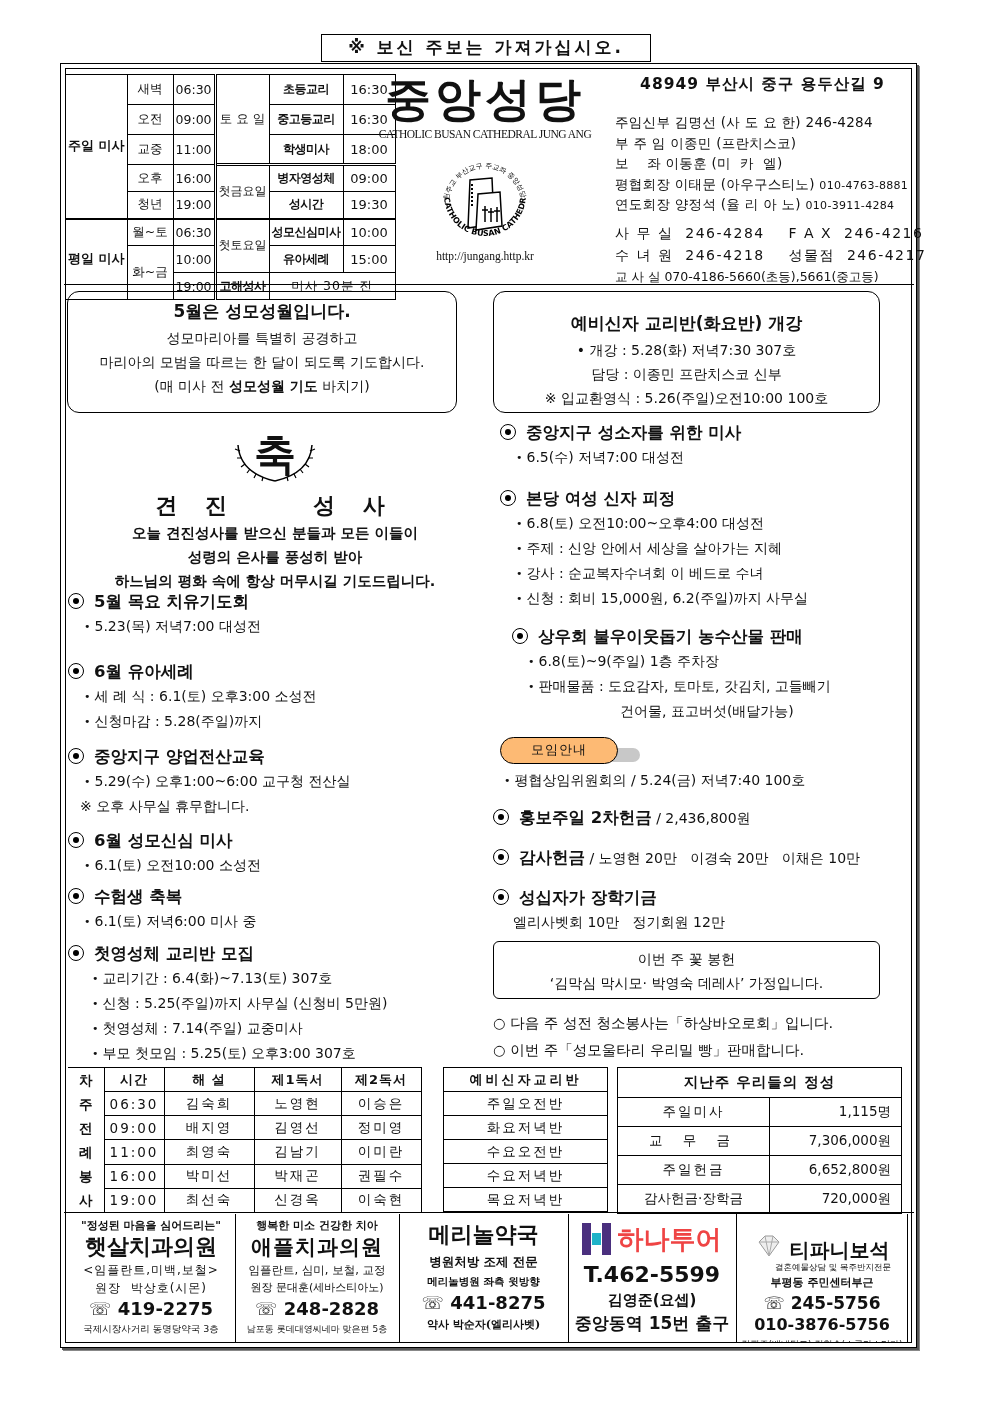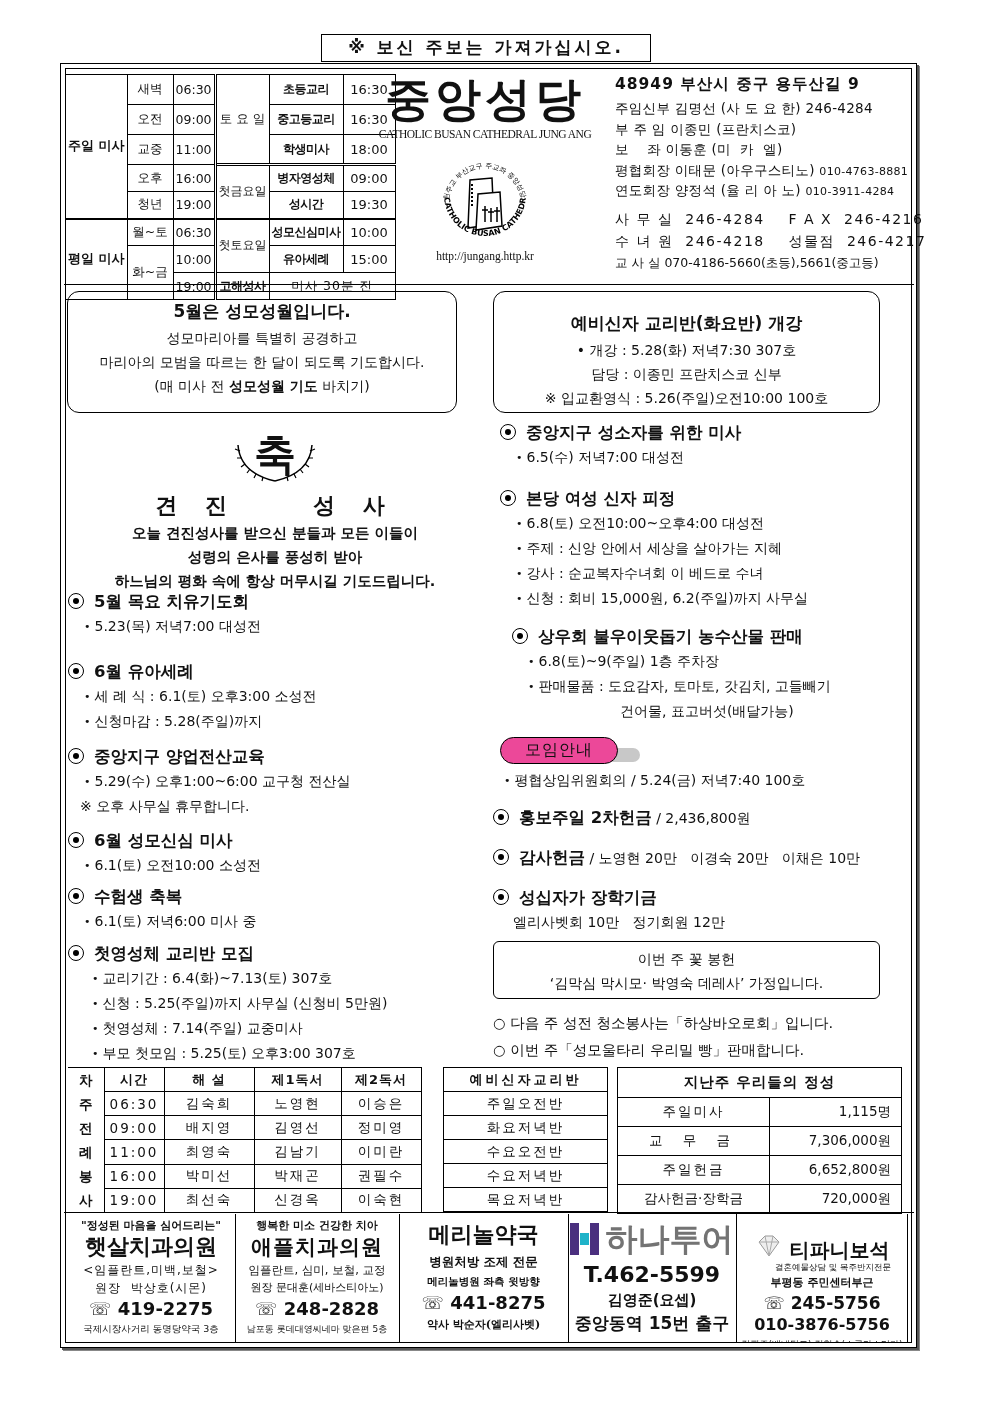--- a/index.html
+++ b/index.html
@@ -24,21 +24,21 @@
   table.mass td.bold { font-weight: bold; font-size: 12px; letter-spacing: -0.5px; }
   table.mass tr.sep td { border-top: 2.5px double #000; }
 
   .title-block { position: absolute; left: 365px; top: 72px; width: 240px; text-align: center; }
   .church-name { font-size: 46px; font-weight: bold; letter-spacing: 4px; line-height: 54px; }
   .church-en { font-family: "Liberation Serif", serif; font-size: 11.5px; letter-spacing: -0.5px; margin-top: 2px; }
   .logo { margin: 10px auto 0; width: 110px; height: 100px; }
   .church-url { font-family: "Liberation Serif", serif; font-size: 11.5px; margin-top: 0; }
 
   .contact { position: absolute; left: 615px; top: 74px; width: 295px; font-size: 13.5px; }
-  .contact .addr { font-weight: bold; font-size: 15.5px; letter-spacing: 1px; margin-bottom: 5px; }
+  .contact .addr { font-weight: bold; font-size: 15.5px; letter-spacing: 1px; margin-bottom: 19px; text-align: center; }
   .contact .line { height: 20.5px; white-space: nowrap; letter-spacing: 0.3px; }
   .contact .small { font-size: 11px; }
   .contact .phones { margin-top: 8px; }
   .contact .phones .line { height: 22px; letter-spacing: 1.5px; font-size: 14px; }
   .rule { position: absolute; left: 64px; top: 284px; width: 850px; border-top: 1.5px solid #000; }
 
   .rbox { position: absolute; border: 1.5px solid #000; border-radius: 12px; text-align: center; }
   .rbox .head { font-weight: bold; font-size: 17px; margin-bottom: 3px; }
   .rbox .ln { font-size: 14px; line-height: 24px; }
 
@@ -49,21 +49,21 @@
   .section .it { line-height: 24px; padding-left: 16px; white-space: nowrap; }
   .section .it.dot::before { content: "•"; margin-right: 4px; font-size: 11px; vertical-align: 1px; }
   .section .st .normal { font-weight: normal; font-size: 14px; }
 
   .congrats { position: absolute; left: 65px; top: 425px; width: 420px; text-align: center; }
   .congrats .emblem { height: 60px; font-size: 42px; font-family: "DejaVu Serif", serif; font-weight: bold; line-height: 60px; position: relative; }
   .congrats .title { font-size: 22px; font-weight: bold; letter-spacing: 10px; margin-top: 6px; }
   .congrats .title span { margin: 0 38px; }
   .congrats .msg { font-size: 14.5px; font-weight: bold; line-height: 24px; }
 
-  .pill { position: absolute; left: 500px; top: 737px; width: 118px; height: 27px; border: 1.5px solid #000; border-radius: 14px; background: #ec4899; font-size: 16px; text-align: center; line-height: 24px; letter-spacing: 1px; }
+  .pill { position: absolute; left: 500px; top: 737px; width: 118px; height: 27px; border: 1.5px solid #000; border-radius: 14px; background: #fdba74; font-size: 13px; text-align: center; line-height: 24px; letter-spacing: 1px; }
   .pill-shadow { position: absolute; left: 540px; top: 748px; width: 100px; height: 14px; background: #c8c8c8; border-radius: 10px; }
 
   table.grid { position: absolute; border-collapse: collapse; font-size: 13.5px; }
   table.grid td { border: 1px solid #000; text-align: center; height: 24px; white-space: nowrap; letter-spacing: 2px; }
   table.grid th { border: 1px solid #000; font-weight: bold; height: 24px; font-size: 13px; letter-spacing: 1px; }
 
   .ad { position: absolute; top: 1214px; height: 128px; border-left: 1.5px solid #000; text-align: center; overflow: hidden; }
   .ad .l { white-space: nowrap; }
 </style>
 </head>
@@ -392,21 +392,21 @@
   <div class="l" style="font-size:11px;font-weight:bold;line-height:18px;font-family:'DejaVu Serif',serif">약사 박순자(엘리사벳)</div>
 </div>
 
 <div class="ad" style="left:568px;width:167px">
   <div class="l" style="margin-top:6px;height:36px;line-height:36px">
     <span style="display:inline-block;vertical-align:middle;width:30px;height:32px;position:relative">
       <span style="position:absolute;left:0;top:0;width:9px;height:32px;background:#4a2f7e"></span>
       <span style="position:absolute;left:10px;top:10px;width:9px;height:12px;background:#1fb3c9"></span>
       <span style="position:absolute;left:20px;top:0;width:9px;height:32px;background:#4a2f7e"></span>
     </span>
-    <span style="font-size:32px;font-weight:bold;color:#737373;vertical-align:middle">하나투어</span>
+    <span style="font-size:26px;font-weight:bold;color:#ef4444;vertical-align:middle">하나투어</span>
   </div>
   <div class="l" style="font-size:22px;font-weight:bold;line-height:30px;margin-top:4px">T.462-5599</div>
   <div class="l" style="font-size:15px;font-weight:bold;line-height:20px">김영준(요셉)</div>
   <div class="l" style="font-size:17px;font-weight:bold;line-height:26px">중앙동역 15번 출구</div>
 </div>
 
 <div class="ad" style="left:736px;width:172px;border-right:1.5px solid #000">
   <div class="l" style="margin-top:20px;height:26px;line-height:26px">
     <span style="display:inline-block;width:30px;vertical-align:middle">
       <svg width="28" height="24" viewBox="0 0 28 24">

